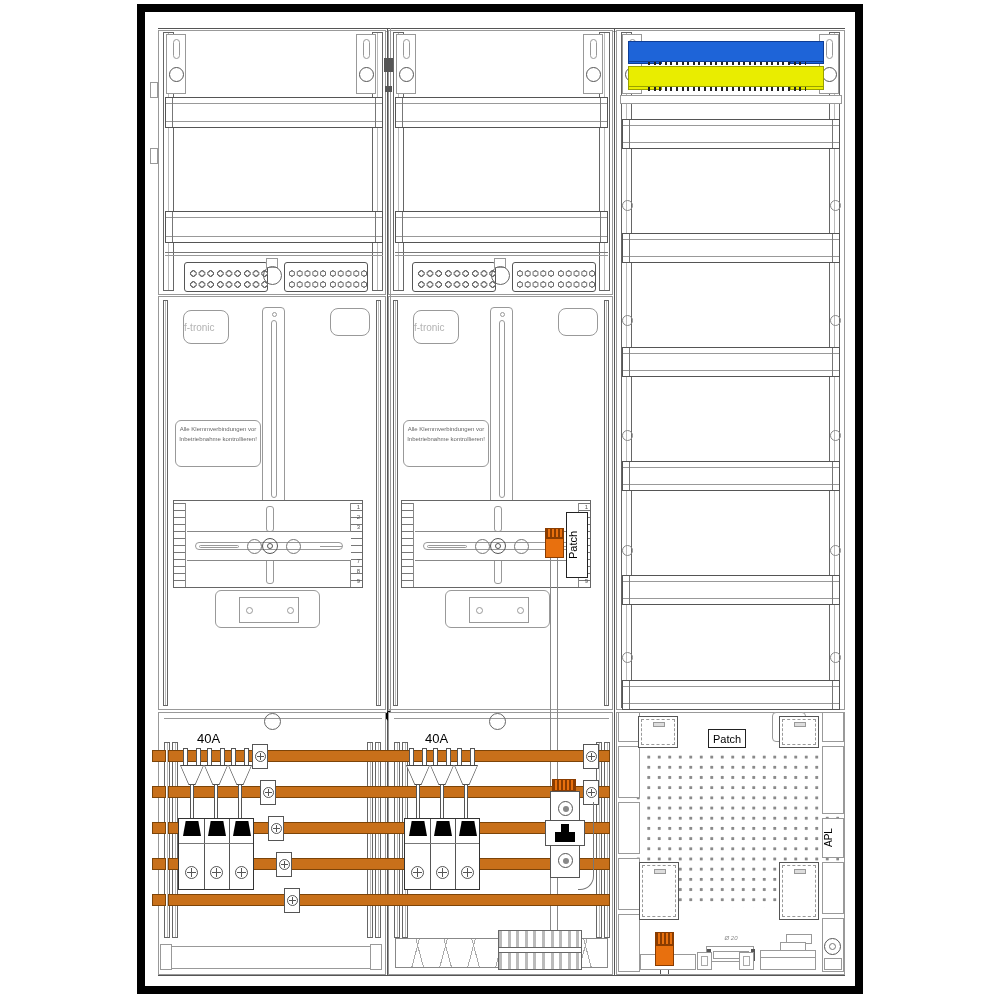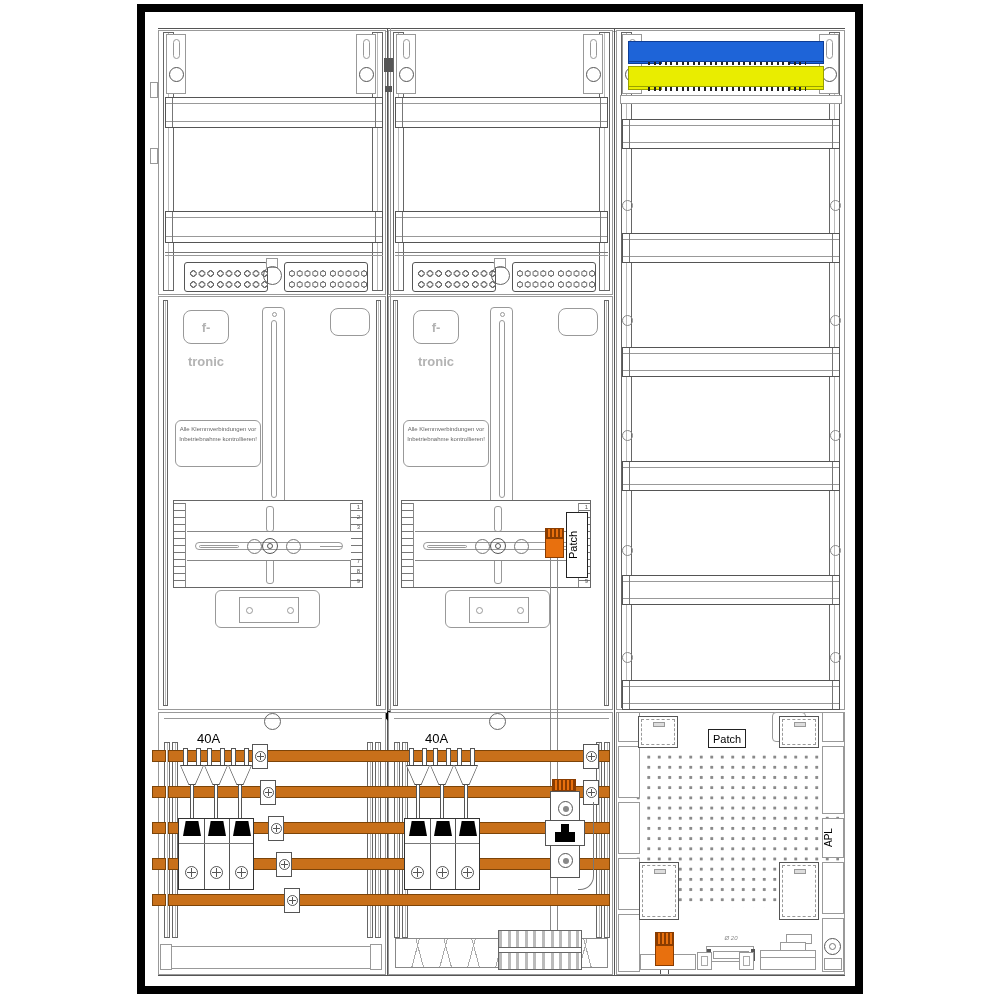--- a/index.html
+++ b/index.html
@@ -34,21 +34,21 @@
           background-size:8.66px 11px;background-position:1px 1px;}
   .holes5{background-image:radial-gradient(circle,#fff 2.0px,#666 2.1px 3.0px,transparent 3.3px);
           background-size:7.8px 11px;background-position:1px 1px;}
   .busbar{background:#C8701A;border:1px solid #7c4408;}
   .nrail{background:#1E64D8;border:1px solid #0e3d96;}
   .perail{background:#E9ED00;border:1px solid #99a000;}
   .oc{background:#E8700E;border:1px solid #8a3c00;}
   .vtext{writing-mode:vertical-rl;transform:rotate(180deg);text-align:center;}
   .num{font-size:6px;color:#555;line-height:1;}
   .warn{font-size:6px;line-height:1.6;color:#666;text-align:center;}
-  .logo{font-size:13px;font-weight:bold;color:#b3b3b3;text-align:center;}
+  .logo{font-size:10px;font-weight:normal;color:#b3b3b3;}
   .lbl40{font-size:13px;color:#000;}
   .patchbox{border:1.5px solid #222;background:#fff;text-align:center;font-size:11px;color:#000;}
   .clip2{background:#555;}
 </style>
 </head>
 <body>
 
 <div id="canvas">
 
   <div class="abs" style="left:137px;top:4px;width:726px;height:990px;border:8px solid #000;"></div>

